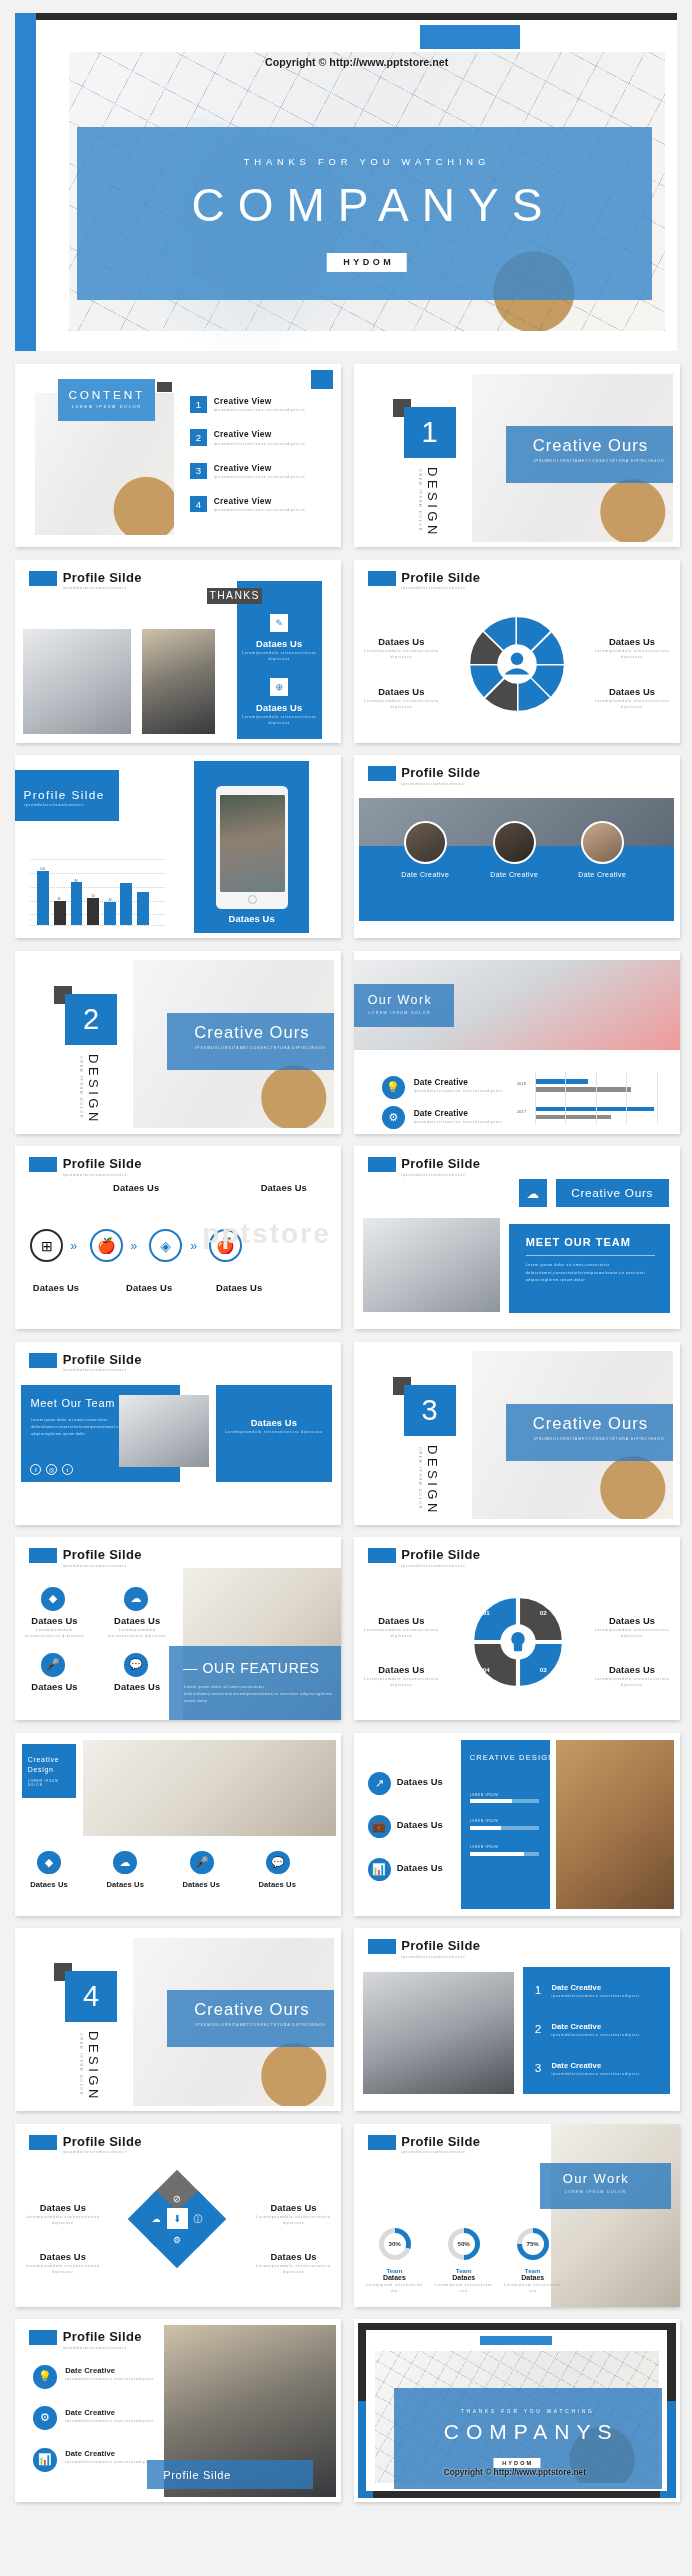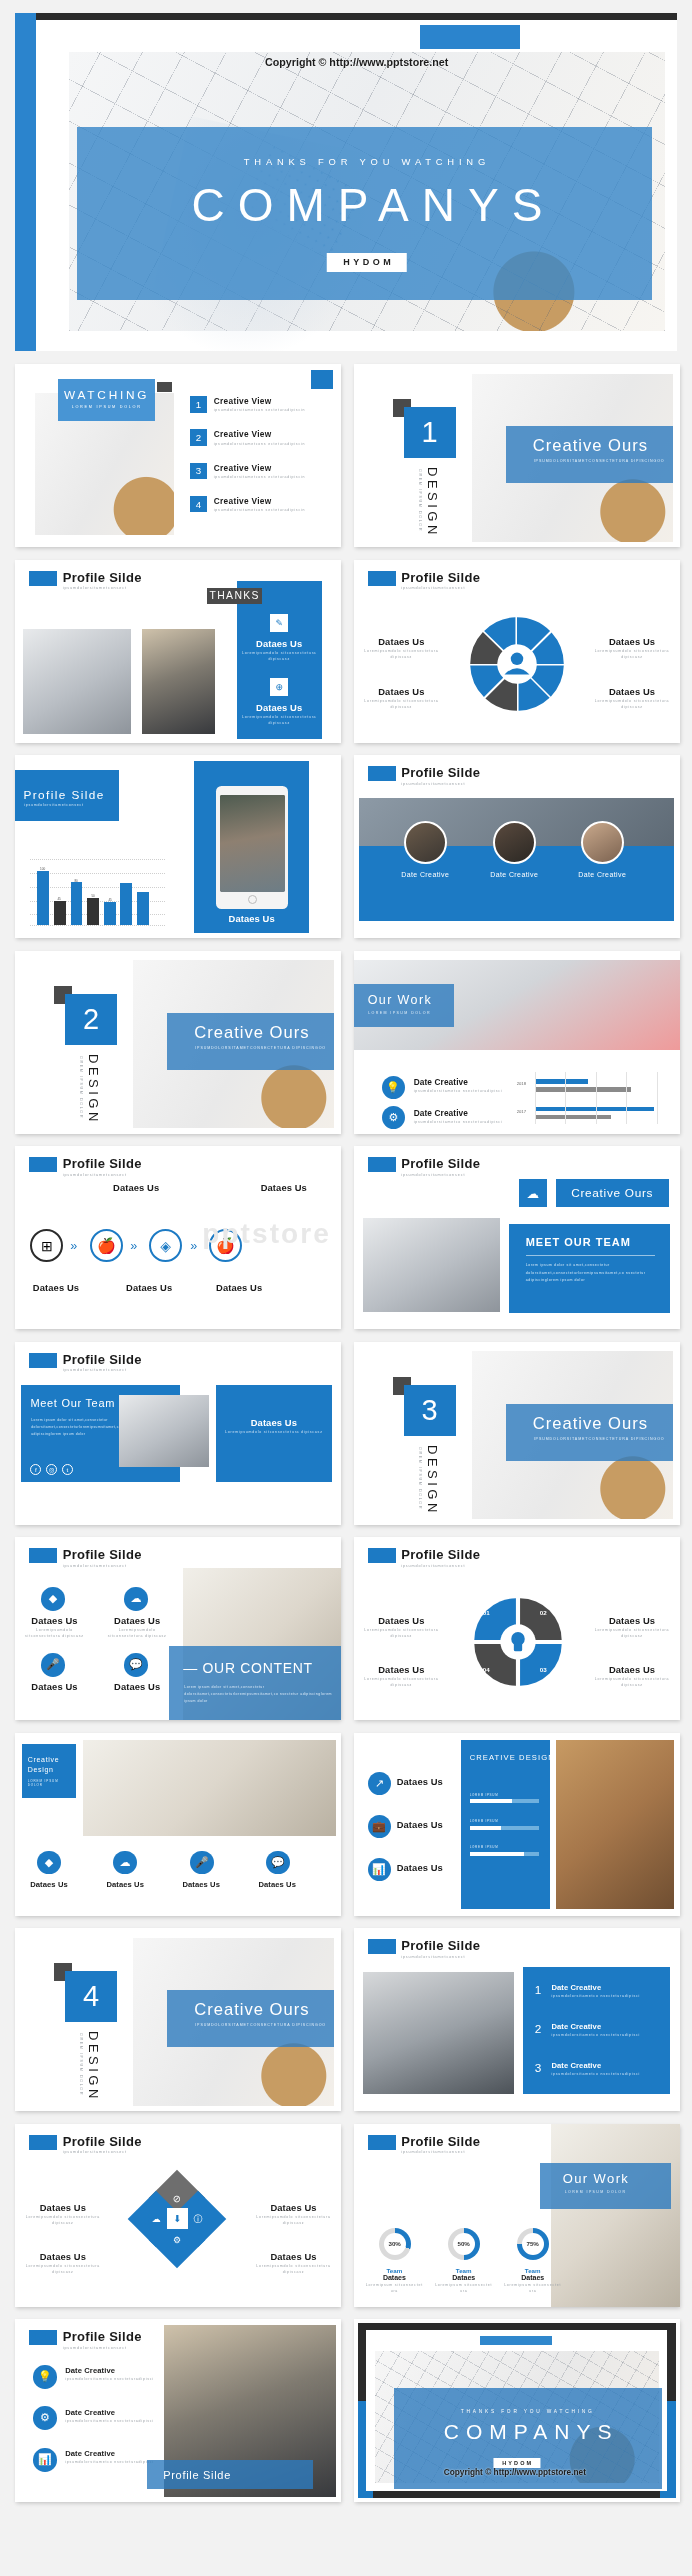--- a/index.html
+++ b/index.html
@@ -161,21 +161,21 @@
     </div>
   </div>
 
   <div class="slides">
 
     <div class="srow">
 
       <div class="slide">
         <div class="ph ph-hat" style="left:19.4px;top:29px;width:139px;height:142px;"></div>
         <div style="position:absolute;left:43px;top:15.2px;width:97px;height:42px;background:#4895d4;color:#fff;text-align:center;padding-top:8.3px;">
-          <div style="font-size:11.8px;letter-spacing:2.8px;">WATCHING</div>
+          <div style="font-size:11.8px;letter-spacing:2.8px;">CONTENT</div>
           <div style="font-size:3.8px;letter-spacing:1.7px;margin-top:3.5px;">LOREM IPSUM DOLOR</div>
         </div>
         <div style="position:absolute;left:142px;top:18px;width:15.2px;height:9.7px;background:#4a4a4a;"></div>
         <div style="position:absolute;right:8.3px;top:5.5px;width:22px;height:19.4px;background:#1c7ac4;"></div>
 
         <div style="position:absolute;left:175px;top:32px;right:9.7px;">
           <div style="display:flex;align-items:flex-start;margin-bottom:15.2px;">
             <div style="width:16.6px;height:16.6px;background:#1c7ac4;color:#fff;display:flex;align-items:center;justify-content:center;font-size:9.7px;margin-right:7px;">1</div>
             <div>
                 <div class="dat-t" style="font-size:8.3px;letter-spacing:0.3px;">Creative  View</div>
@@ -509,21 +509,21 @@
         <div style="position:absolute;left:8.3px;top:144px;width:62px;text-align:center;">
           <div class="dat-t">Dataes Us</div>
         </div>
         <div style="position:absolute;left:109px;top:116px;" class="icon-circle">💬</div>
         <div style="position:absolute;left:91px;top:144px;width:62px;text-align:center;">
           <div class="dat-t">Dataes Us</div>
         </div>
 
         <div class="ph ph-coffee" style="left:168px;top:30.5px;right:0;bottom:0;"></div>
         <div class="overlay-blue" style="left:154px;top:109px;right:0;bottom:0;"></div>
-        <div style="position:absolute;left:168px;top:123px;color:#fff;font-size:14px;font-weight:300;letter-spacing:0.7px;">— OUR CONTENT</div>
+        <div style="position:absolute;left:168px;top:123px;color:#fff;font-size:14px;font-weight:300;letter-spacing:0.7px;">— OUR FEATURES</div>
         <div style="position:absolute;left:169px;top:147px;right:7px;color:#dceaf7;font-size:3.5px;line-height:2;letter-spacing:0.5px;">Lorem ipsum dolor sit amet,consectetur dolorsitamet,consecteturloremipsumsitamet,co nsectetur adipiscinglorem ipsum dolor</div>
       </div>
 
       <div class="slide">
         <div class="ps-head">
           <div class="ps-sq"></div>
           <div>
               <div class="ps-t">Profile Silde</div>
           <div class="ps-s">ipsumdolorsitametconsect</div>
             </div>

